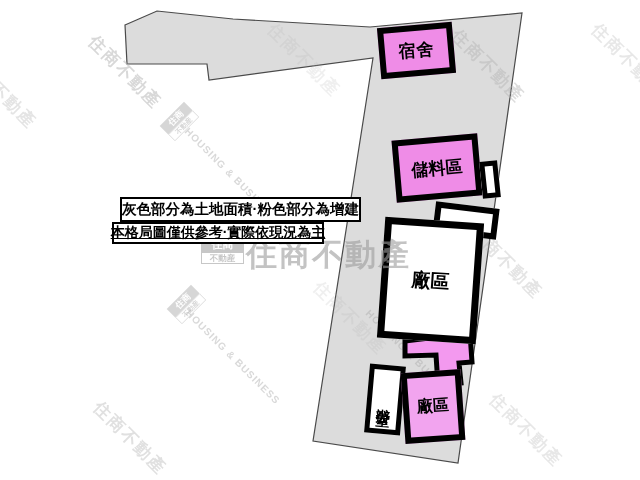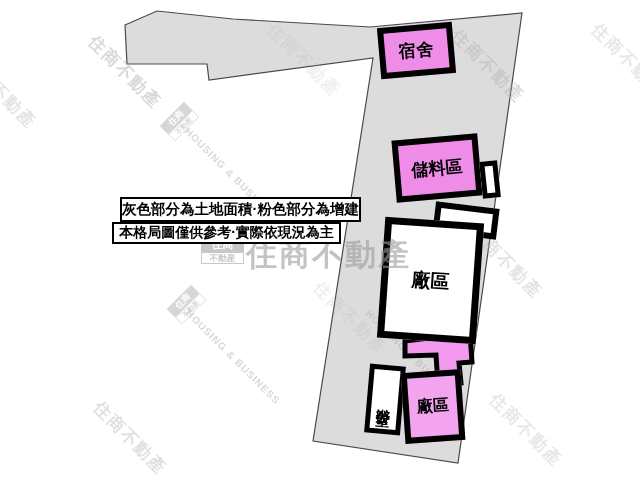--- a/index.html
+++ b/index.html
@@ -27,21 +27,21 @@
   .bldg.factory-main{left:381px;top:220px;width:99px;height:121px;transform:rotate(4deg);border-width:7px;font-size:19px;background:#ffffff;}
   .bldg.office{left:367px;top:365px;width:36px;height:69px;transform:rotate(5deg);border-width:5px;font-size:14px;background:#ffffff;}
   .bldg.office .vtext{writing-mode:vertical-rl;text-orientation:upright;letter-spacing:2px;line-height:1;}
   .bldg.factory-pink{left:403px;top:371px;width:60px;height:71px;transform:rotate(-4deg);font-size:16px;background:var(--pink-b);}
   
   .legend{
     position:absolute;z-index:6;background:#ffffff;border:2px solid var(--ink);
     display:flex;align-items:center;justify-content:center;color:var(--ink);font-weight:bold;white-space:nowrap;
   }
   #legend-1{left:107px;top:197px;width:241px;height:25px;font-size:14.5px;margin-left:13px;}
-  #legend-2{left:112px;top:222px;width:229px;height:22px;font-size:14px;}
+  #legend-2{left:112px;top:222px;width:212px;height:22px;font-size:14px;text-decoration:underline;}
   
   .wm{position:absolute;z-index:1;color:var(--wm-gray);font-weight:bold;white-space:nowrap;pointer-events:none;}
   .wm.diag{font-size:17px;letter-spacing:2px;}
   .wm.en{font-size:10px;letter-spacing:1px;font-weight:bold;}
   .wm.big{z-index:5;font-size:31px;letter-spacing:2px;color:#9c9c9c;opacity:.6;left:246px;top:234px;}
   .logo{position:absolute;width:43px;pointer-events:none;}
   .logo .logo-top{background:#9a9a9a;color:#ffffff;font-weight:bold;font-size:11px;text-align:center;line-height:15px;height:15px;}
   .logo .logo-bottom{border:1.5px solid #9a9a9a;color:#9a9a9a;font-weight:bold;font-size:8.5px;text-align:center;line-height:10px;height:12px;background:rgba(255,255,255,.55);}
   #logo-center{left:201px;top:237px;z-index:5;opacity:.55;}
   #logo-d1{left:158px;top:108px;opacity:.4;transform:rotate(-45deg) scale(.8);}

